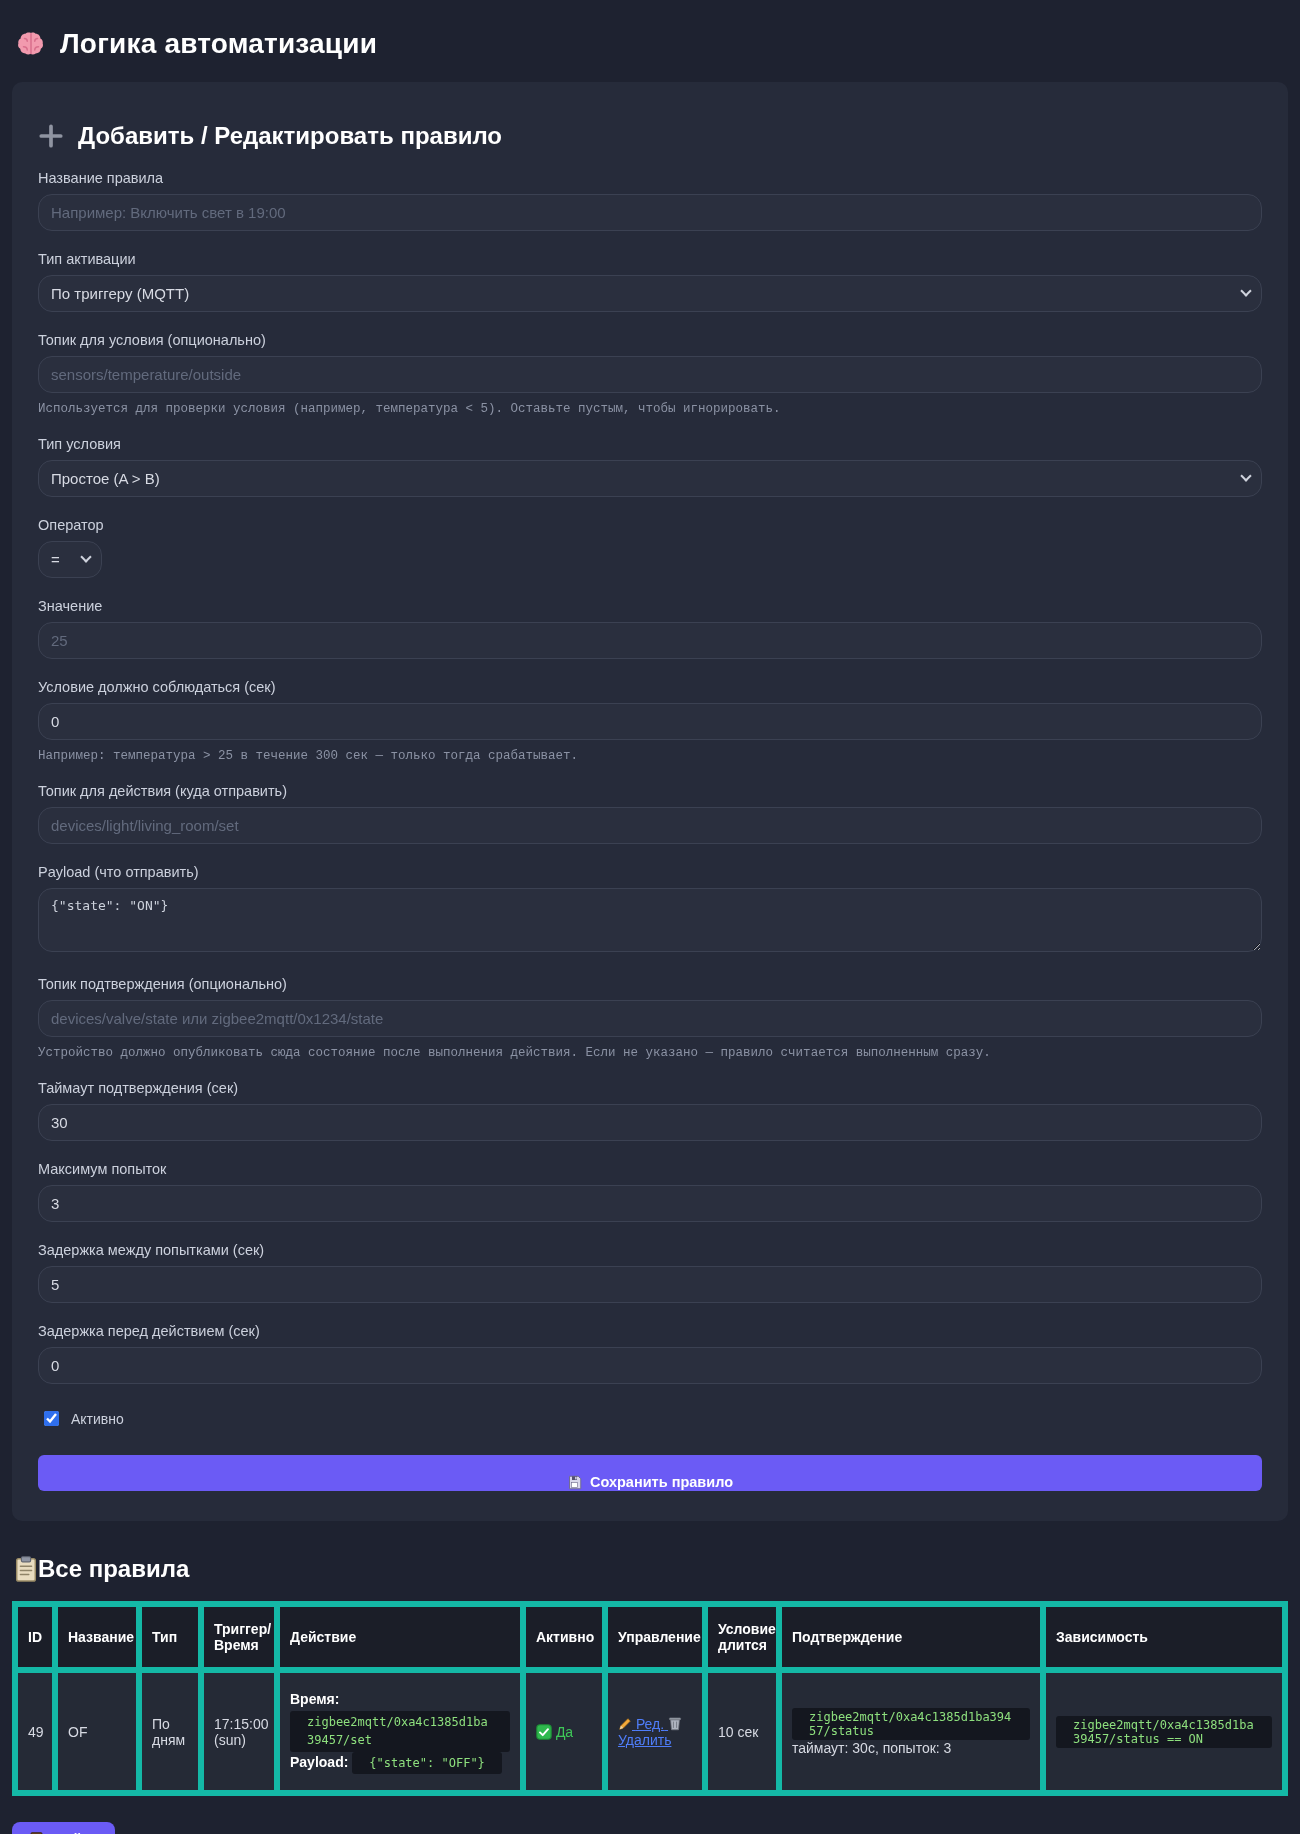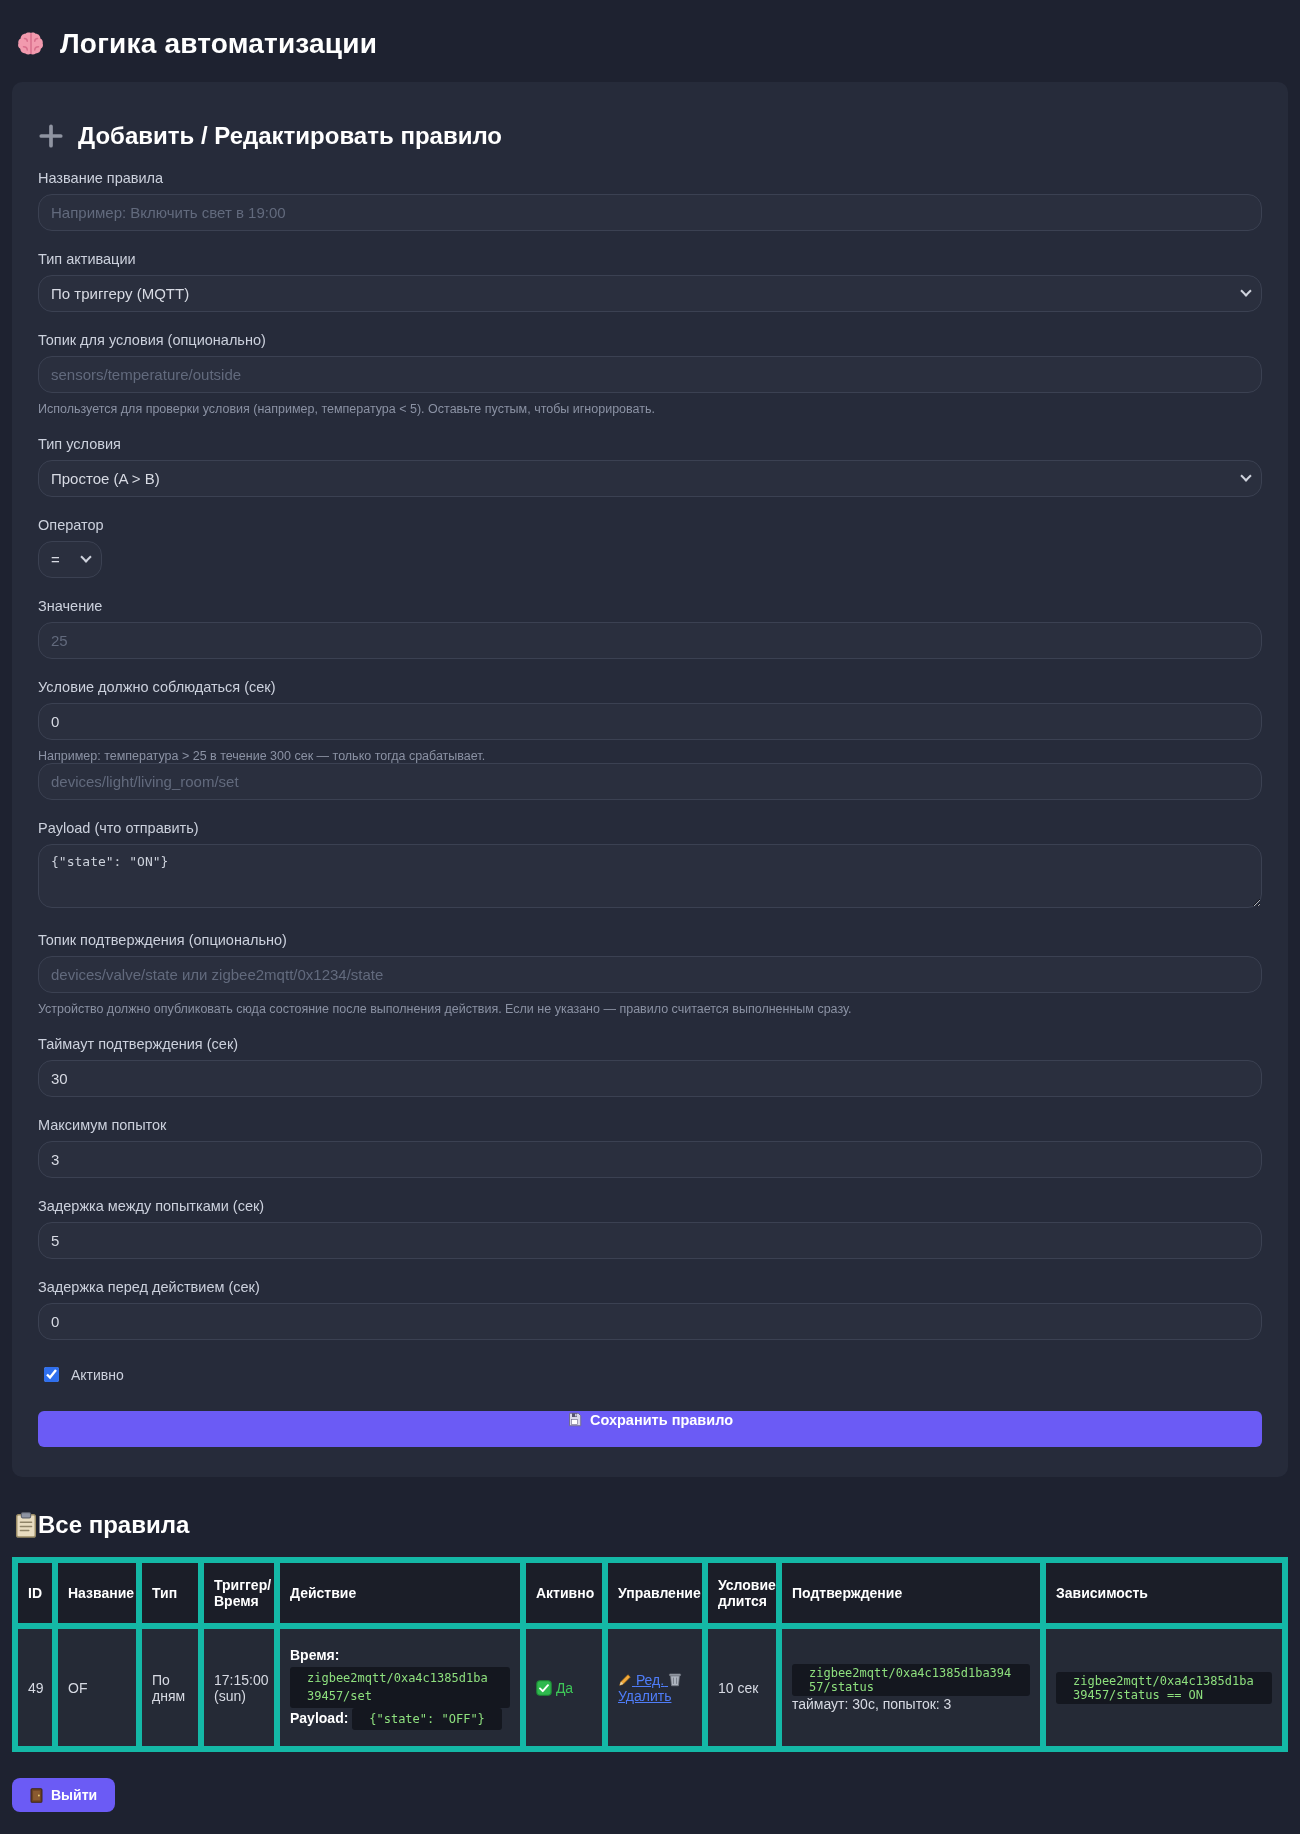--- a/index.html
+++ b/index.html
@@ -48,37 +48,37 @@
     padding-right: 30px; cursor: pointer;
   }
   .selwrap .chev {
     position: absolute; right: 12px; top: 50%;
     width: 8px; height: 8px; margin-top: -7px;
     border-right: 2px solid #cfd3dd; border-bottom: 2px solid #cfd3dd;
     transform: rotate(45deg); pointer-events: none;
   }
   .selwrap.small { display: inline-block; width: 64px; }
 
-  .help { font-size: 12.5px; color: #8b92a4; margin: 9px 0 0 0; }
+  .help { font-size: 12.5px; color: #8b92a4; margin: 9px 0 0 0; font-family: Liberation Mono, monospace; }
 
   textarea.txt {
     font-family: "DejaVu Sans Mono", "Liberation Mono", monospace;
     font-size: 13px; height: 64px; resize: both; color: #cdd2dc;
   }
 
   .chk-row { display: flex; align-items: center; gap: 9px; margin: 24px 0 4px 2px; }
   .chk-row input[type=checkbox] { width: 15px; height: 15px; accent-color: #2f6fed; cursor: pointer; }
   .chk-row span { font-size: 14px; color: #ccd1dd; }
 
   .save-btn {
     margin-top: 26px; width: 100%; height: 36px;
     background: #6b5bf5; border: none; border-radius: 6px;
     color: #ffffff; font-size: 14.5px; font-weight: 700;
     font-family: "Liberation Sans", sans-serif;
-    display: flex; align-items: flex-start; justify-content: center; gap: 8px;
+    display: flex; align-items: flex-end; justify-content: center; gap: 8px;
     cursor: pointer;
   }
 
   
   .rules-title { display: flex; align-items: center; margin: 34px 2px 18px 2px; }
   .rules-title h2 { margin: 0; font-size: 24px; font-weight: 700; color: #ffffff; }
 
   table.rules { width: 100%; border-collapse: collapse; table-layout: fixed; background: #252a36; }
   table.rules th, table.rules td { border: 6px solid #14b8a6; vertical-align: middle; }
   table.rules th {
@@ -167,20 +167,21 @@
     <span class="chev"></span>
   </div>
 
   <label class="fld">Значение</label>
   <input class="txt" type="text" placeholder="25" style="">
 
   <label class="fld">Условие должно соблюдаться (сек)</label>
   <input class="txt" type="text" value="0" style="">
   <p class="help">Например: температура &gt; 25 в течение 300 сек — только тогда срабатывает.</p>
 
+  <label class="fld">Топик для действия (куда отправить)</label>
   <input class="txt" type="text" placeholder="devices/light/living_room/set" style="">
 
   <label class="fld">Payload (что отправить)</label>
   <textarea class="txt" style="">{"state": "ON"}</textarea>
 
   <label class="fld">Топик подтверждения (опционально)</label>
   <input class="txt" type="text" placeholder="devices/valve/state или zigbee2mqtt/0x1234/state" style="">
   <p class="help">Устройство должно опубликовать сюда состояние после выполнения действия. Если не указано — правило считается выполненным сразу.</p>
 
   <label class="fld">Таймаут подтверждения (сек)</label>

